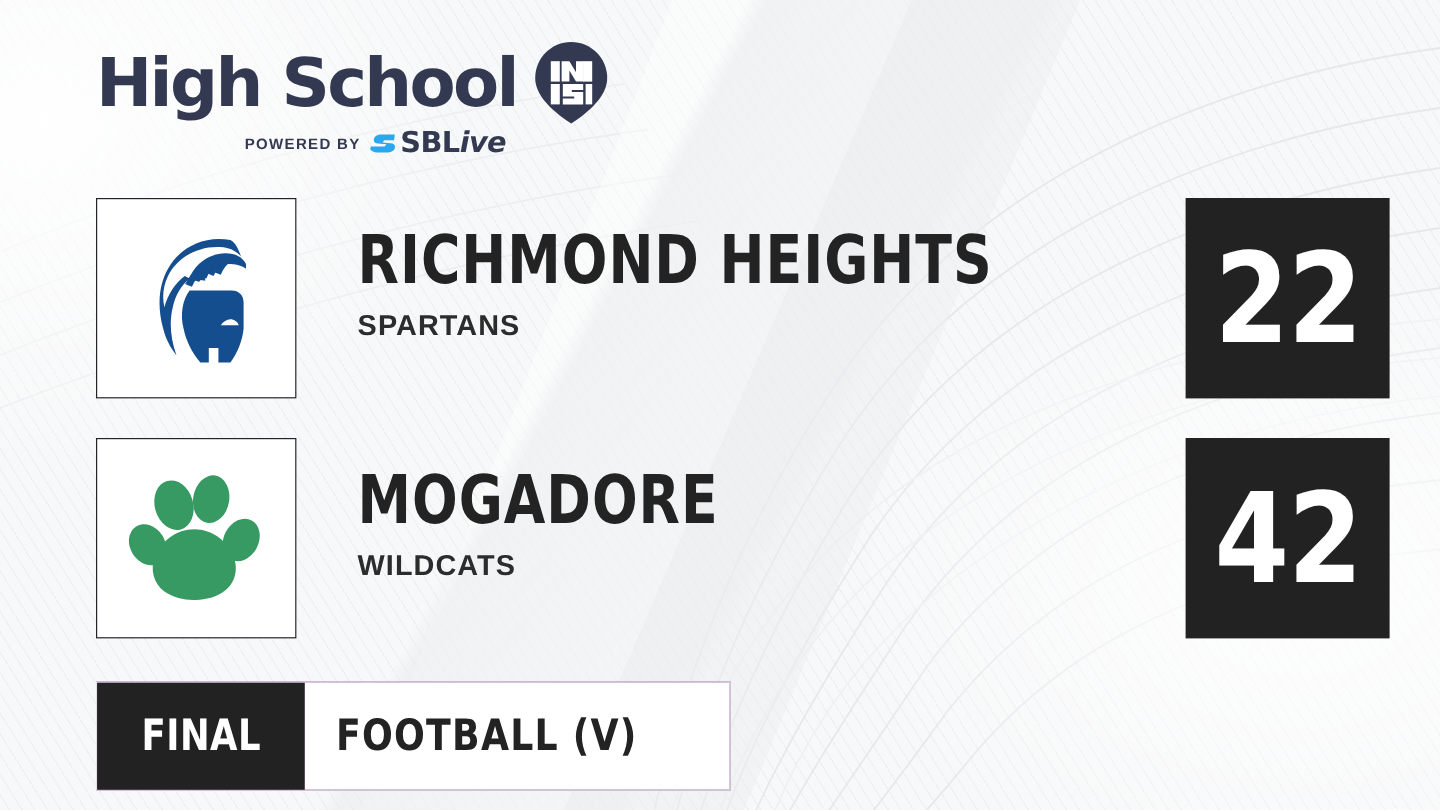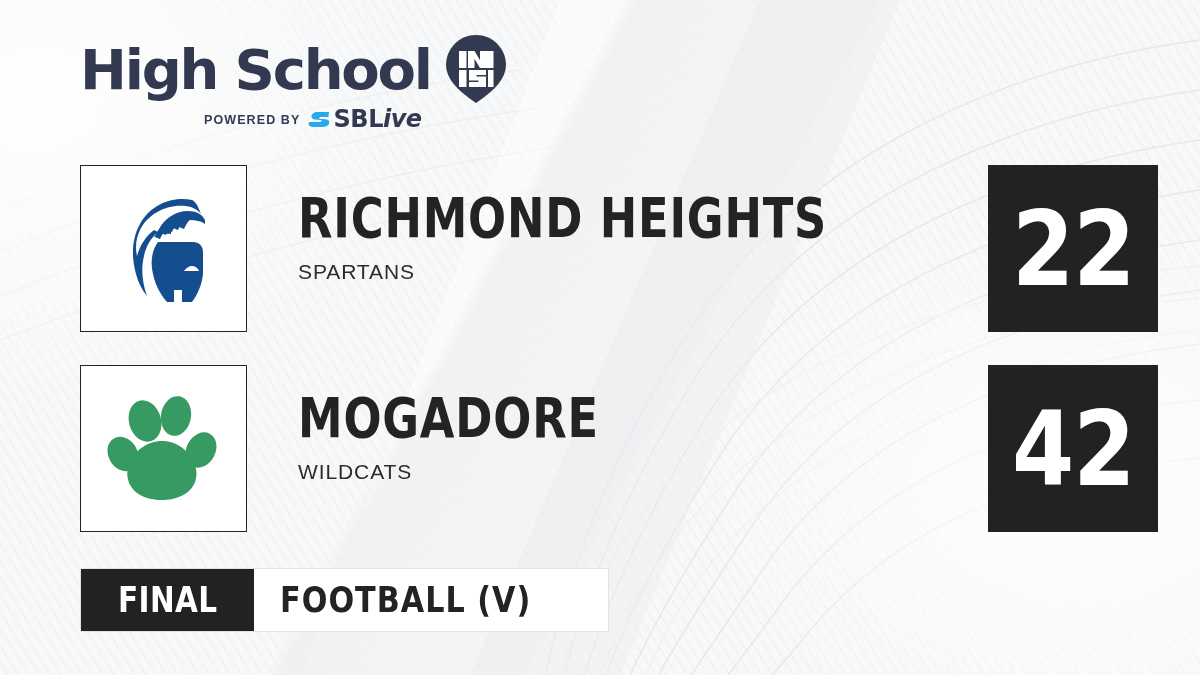--- a/index.html
+++ b/index.html
@@ -169,22 +169,22 @@
     font-size: 56px;
     line-height: 58px;
     letter-spacing: 1px;
     color: #232323;
     transform: scaleX(0.80);
     transform-origin: left center;
     white-space: nowrap;
   }
   .team-mascot {
     font-family: "Liberation Sans", sans-serif;
-    font-weight: 400;
-    font-size: 21px;
+    font-weight: 700;
+    font-size: 24px;
     line-height: 22px;
     letter-spacing: 0.9px;
     color: #2c2c2c;
     margin-top: 14px;
     white-space: nowrap;
   }
 
   .score-box {
     position: absolute;
     left: 908px;
@@ -205,21 +205,21 @@
     color: #ffffff;
     transform: scaleX(0.86);
     transform-origin: center center;
   }
 
   
   .status-bar {
     position: absolute;
     left: 80px;
     top: 568px;
-    height: 64px;
+    height: 91px;
     display: flex;
     align-items: stretch;
     border: 1.4px solid #e2e3e5;
     box-sizing: border-box;
     background: #701a75;
   }
   .status-final {
     background: #222222;
     color: #ffffff;
     display: flex;

